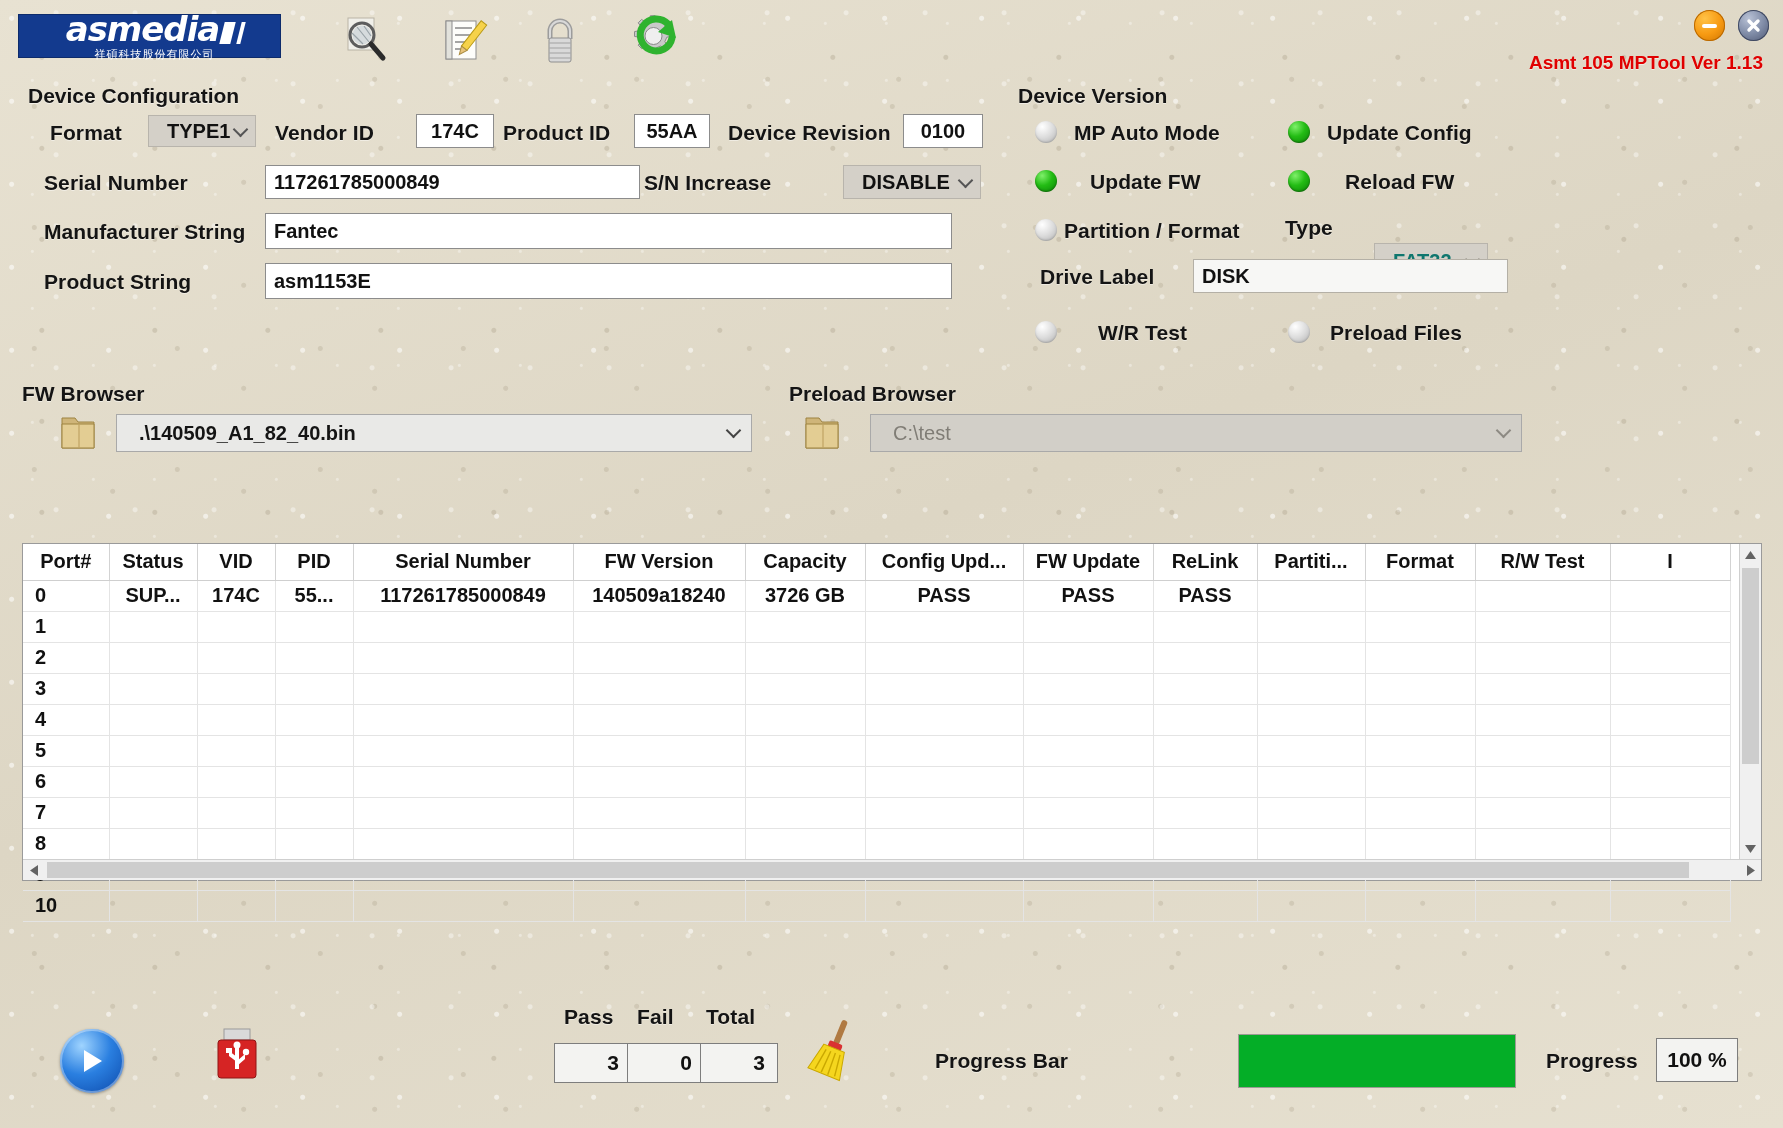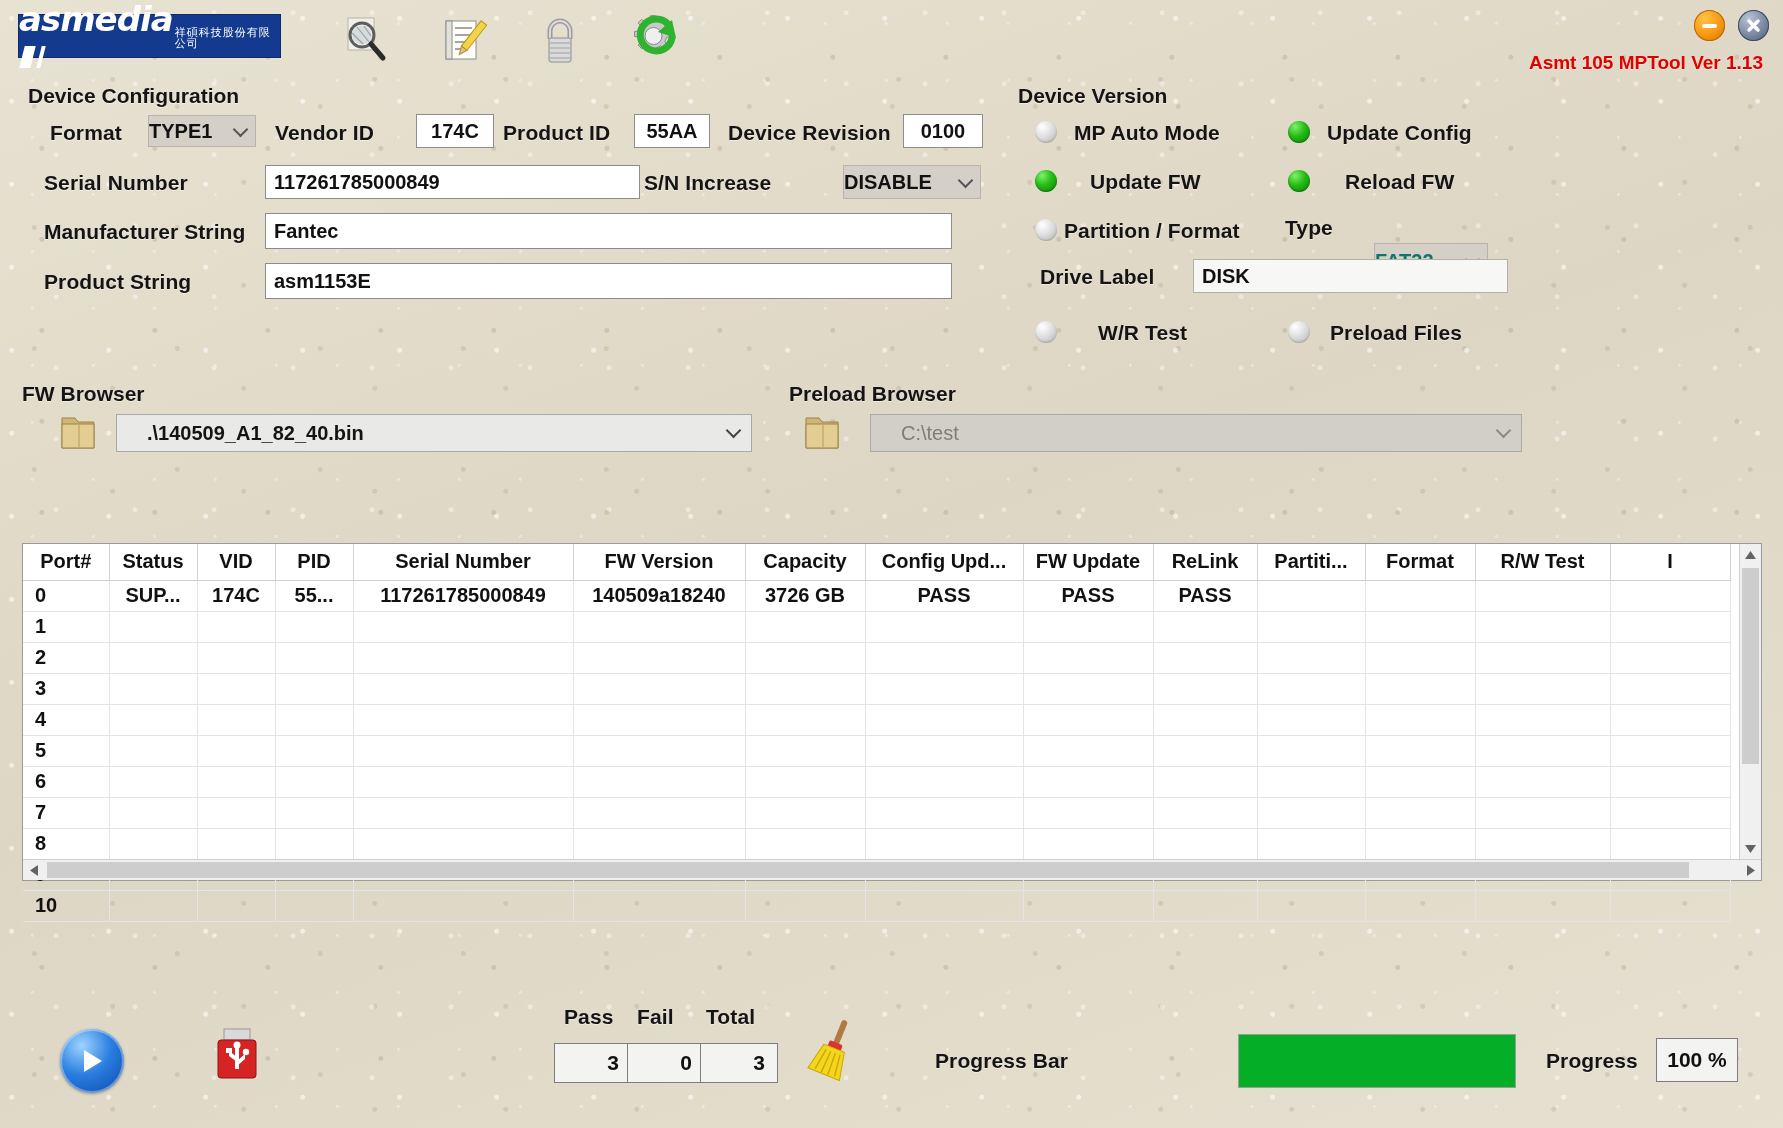--- a/index.html
+++ b/index.html
@@ -29,21 +29,21 @@
 
   .lbl { color: #141414; font-weight: bold; font-size: 21px; letter-spacing: .1px;
          text-shadow: 0 1px 0 rgba(255,255,255,.45); white-space: nowrap; }
   .grp { color: #141414; font-weight: bold; font-size: 21px;
          text-shadow: 0 1px 0 rgba(255,255,255,.5); }
 
   
   #logo {
     position: absolute; left: 18px; top: 14px; width: 263px; height: 44px;
     background: #133a8e; border: 1px solid #0d2b6b;
-    display: flex; flex-direction: row; align-items: center; justify-content: center;
+    display: flex; flex-direction: column; align-items: center; justify-content: center; padding-left: 10px;
   }
   #logo .wordmark { color: #fff; font-size: 34px; font-weight: bold; font-style: italic;
     letter-spacing: -1px; line-height: 1; font-family: "DejaVu Sans", sans-serif; }
   #logo .wordmark .slash { display: inline-block; transform: skewX(-14deg);
     border-left: 11px solid #fff; border-right: 4px solid #fff; height: 22px; width: 21px;
     margin-left: 3px; vertical-align: -3px; }
   #logo .cn { color: #fff; font-size: 11px; line-height: 1; margin-top: 3px; letter-spacing: 1px;
     font-family: "DejaVu Sans", sans-serif; }
 
   .tbtn { position: absolute; top: 14px; width: 56px; height: 54px; cursor: pointer; }
@@ -61,36 +61,36 @@
   #btn-close svg { display:block; }
 
   
   .tf { background: #fff; border: 1px solid #8c8c8c; color: #111; font-weight: bold;
         font-size: 20px; padding: 2px 8px; display: flex; align-items: center;
         font-family: "Liberation Sans", sans-serif; }
   .tf.center { justify-content: center; }
   .tf.flat { border: 1px solid #b4b0a6; background: #f7f7f5; }
 
   .sel { background: #d4d0c8; border: 1px solid #b8b4ac; color: #111; font-weight: bold;
-         font-size: 20px; display: flex; align-items: center; padding-left: 0;
+         font-size: 20px; display: flex; align-items: center; padding-left: 18px;
          position: relative; cursor: pointer; }
   .sel.disabled { color: #0f766e; cursor: default; margin-top: 32px; }
   .sel .chev { position: absolute; right: 9px; top: 50%; width: 11px; height: 11px;
     margin-top: -7px; border-left: 2px solid #555; border-bottom: 2px solid #555;
     transform: rotate(-45deg); }
   .sel.disabled .chev { border-color: #9a968e; }
 
   .led { width: 22px; height: 22px; border-radius: 50%; cursor: pointer; }
   .led.on  { background: radial-gradient(circle at 33% 26%, #7ff06a 0%, #23bc14 45%, #0c8207 100%);
              box-shadow: inset 0 -1px 2px rgba(0,0,0,.35); }
   .led.off { background: radial-gradient(circle at 33% 26%, #ffffff 0%, #dcdcdc 50%, #b0b0b0 100%);
              box-shadow: inset 0 -1px 2px rgba(0,0,0,.18); }
 
   .combo { border: 1px solid #a9a9a9; background: #e9e9e7; height: 38px;
-    display: flex; align-items: center; padding-left: 30px; font-size: 20px;
+    display: flex; align-items: center; padding-left: 22px; font-size: 20px;
     font-weight: bold; color: #141414; position: relative; cursor: pointer; }
   .combo.disabled { background: #d2cfc8; color: #807d76; font-weight: normal; }
   .combo .chev { position: absolute; right: 12px; top: 50%; width: 11px; height: 11px;
     margin-top: -8px; border-left: 2px solid #444; border-bottom: 2px solid #444;
     transform: rotate(-45deg); }
   .combo.disabled .chev { border-color: #8d8a83; }
 
   .folder { width: 44px; height: 42px; cursor: pointer; }
 
   

